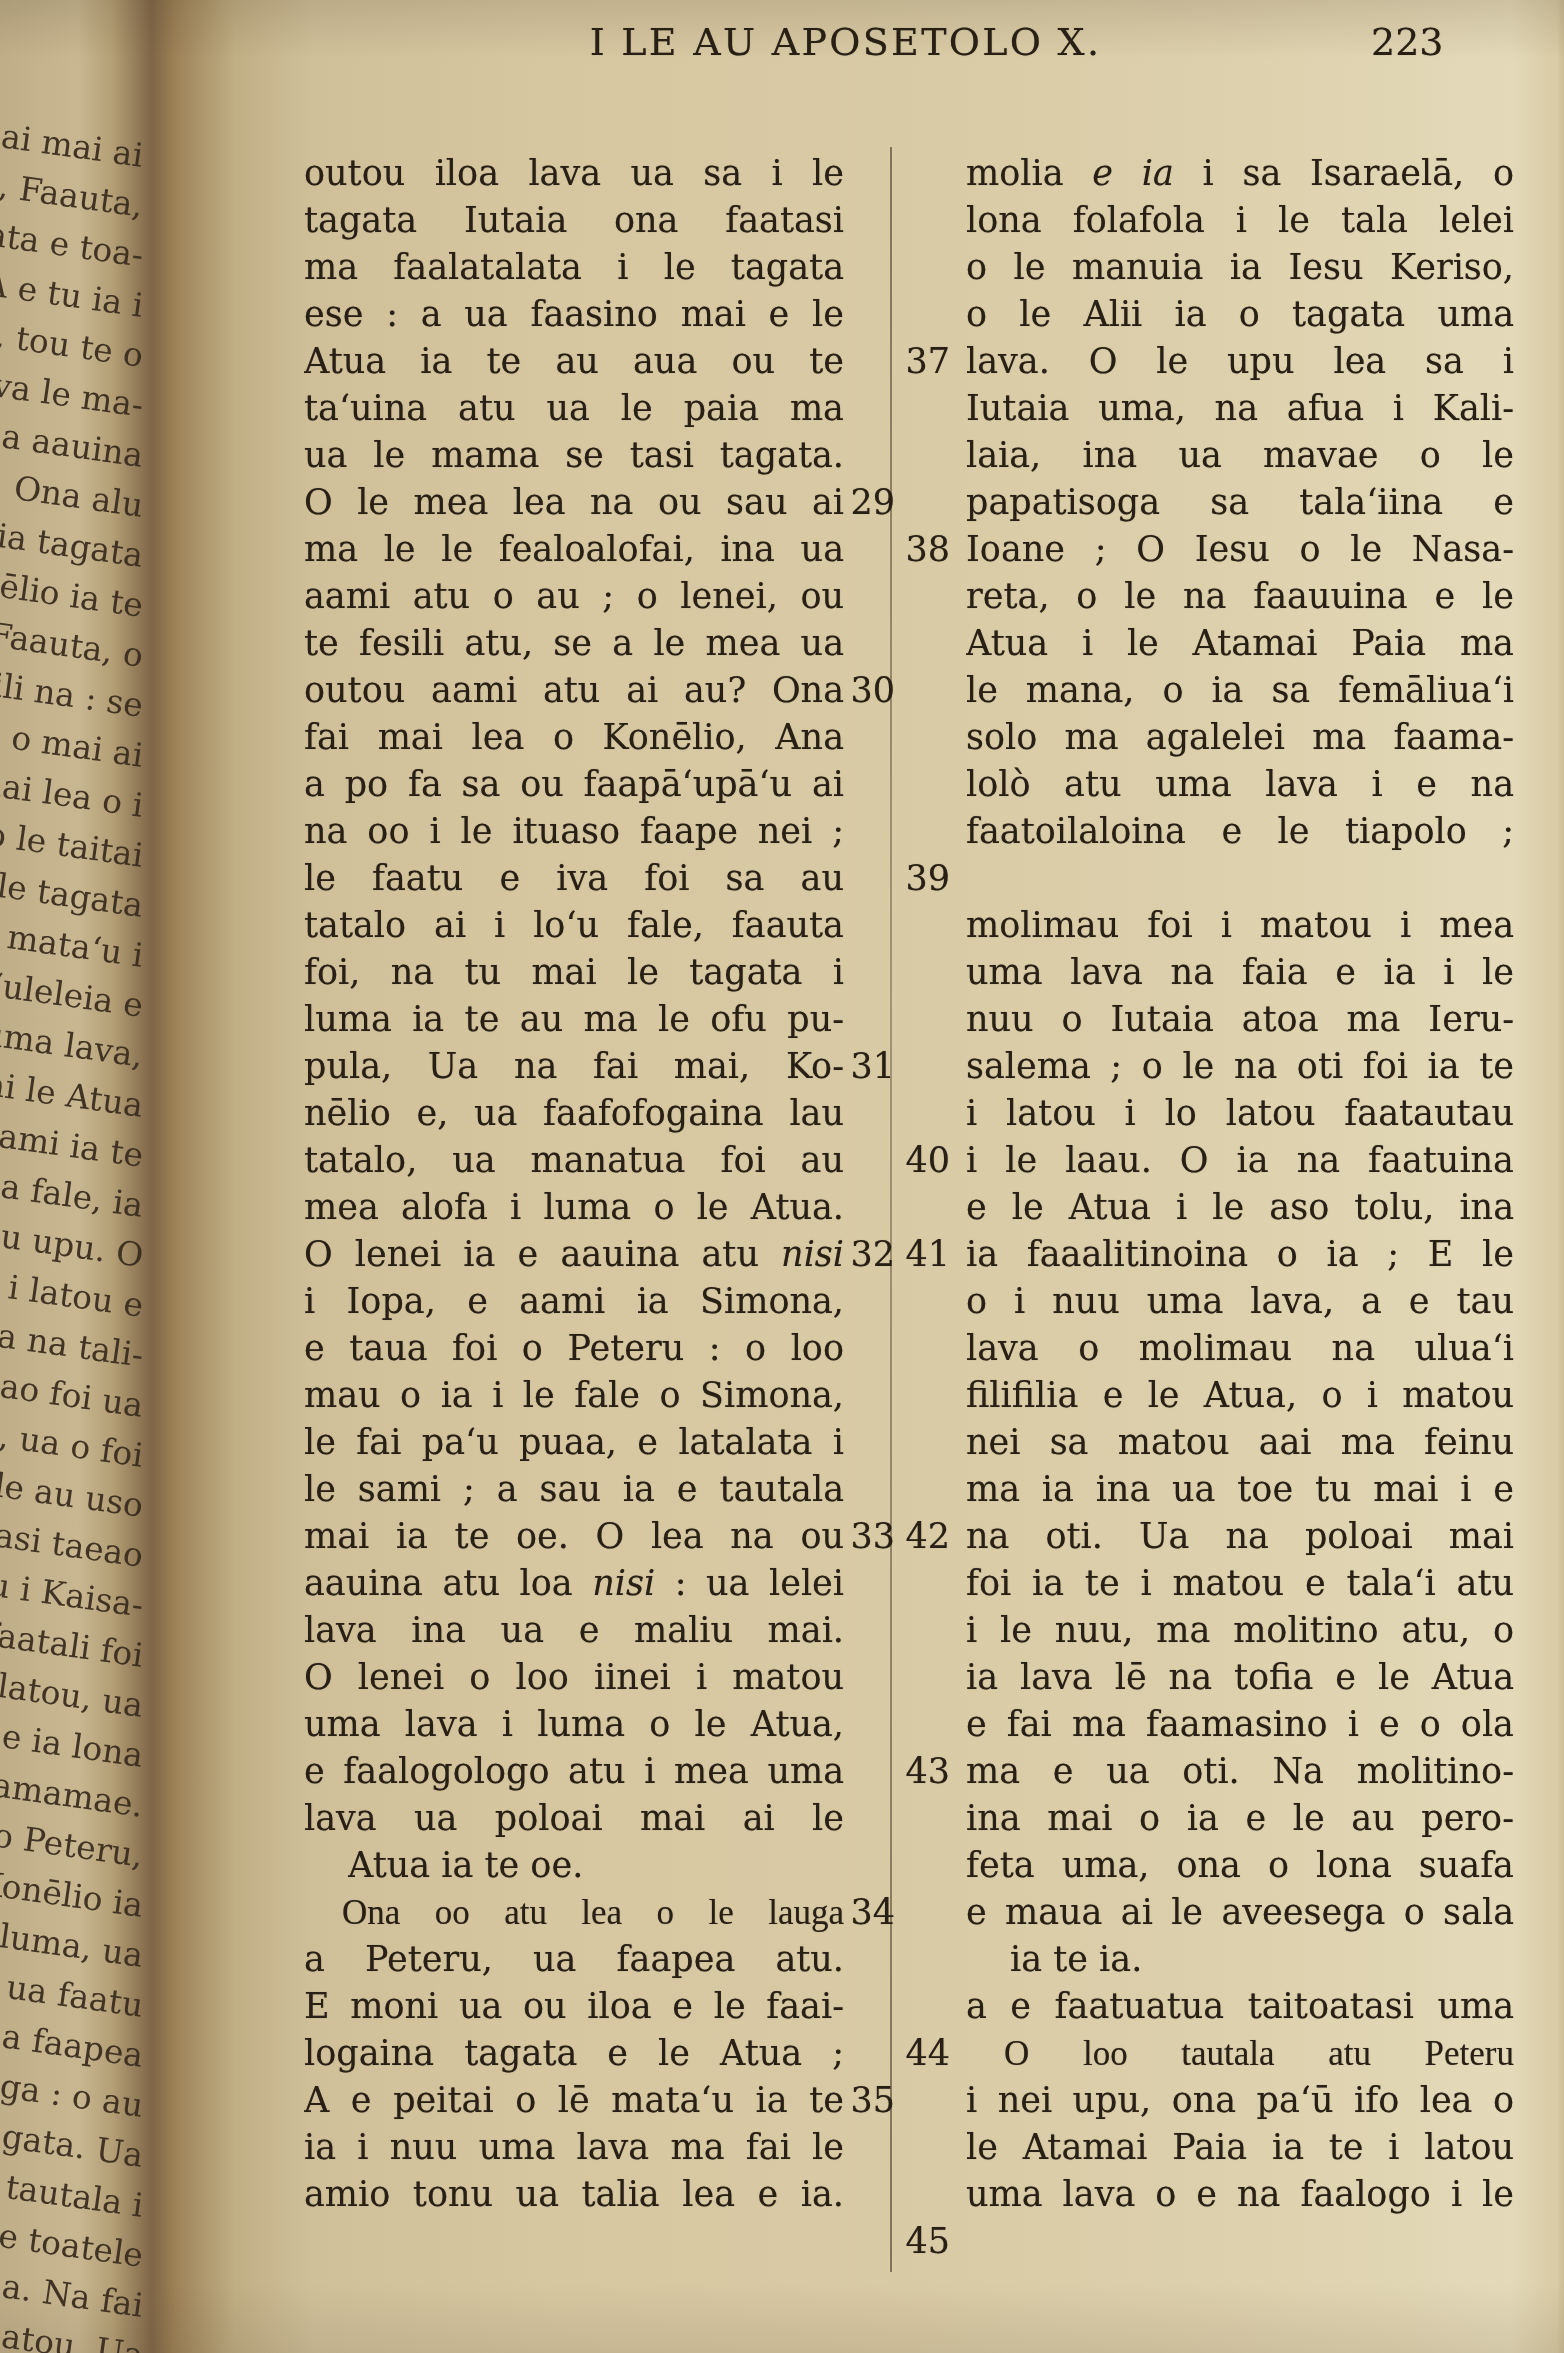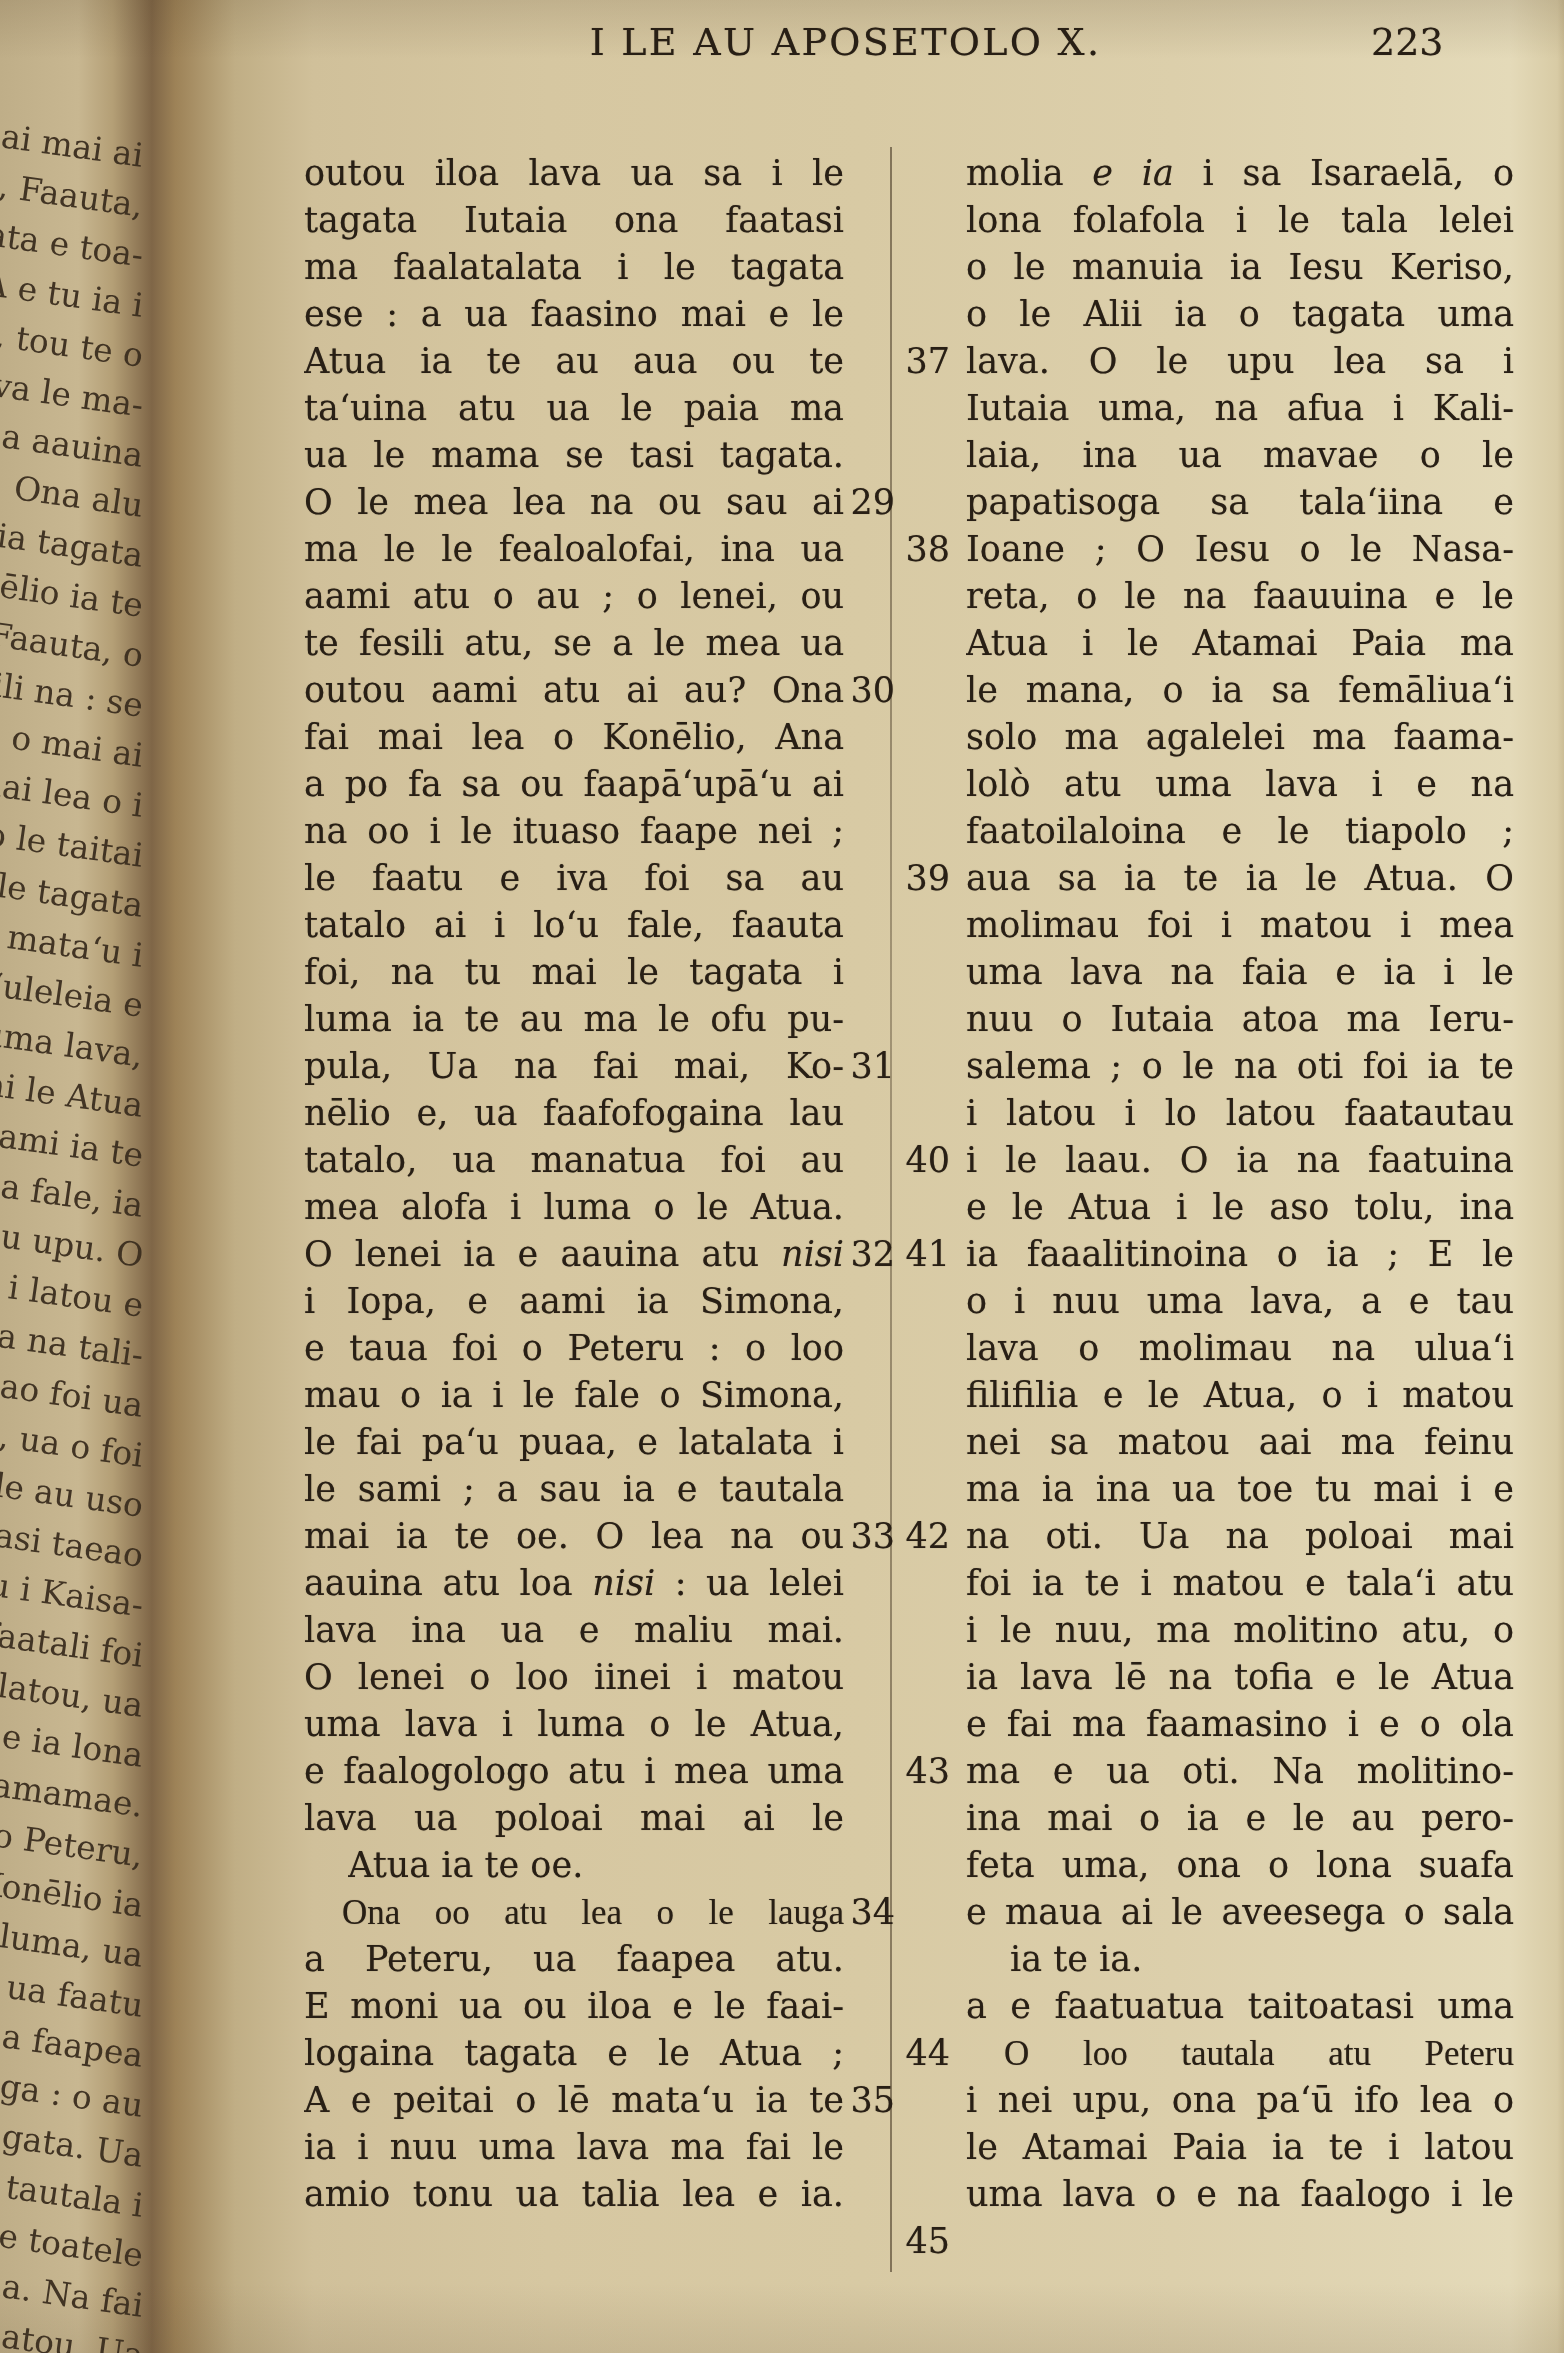--- a/index.html
+++ b/index.html
@@ -286,21 +286,20 @@
       <div class="row">
         <div class="txt j"><span>solo ma agalelei ma faama-</span></div>
       </div>
       <div class="row">
         <div class="txt j"><span>lolò atu uma lava i e na</span></div>
       </div>
       <div class="row">
         <div class="txt j"><span>faatoilaloina e le tiapolo ;</span></div>
       </div>
       <div class="row">
-        <div class="txt j"><span>aua sa ia te ia le Atua. O</span></div>
         <div class="verse">39</div>
       </div>
       <div class="row">
         <div class="txt j"><span>molimau foi i matou i mea</span></div>
       </div>
       <div class="row">
         <div class="txt j"><span>uma lava na faia e ia i le</span></div>
       </div>
       <div class="row">
         <div class="txt j"><span>nuu o Iutaia atoa ma Ieru-</span></div>

